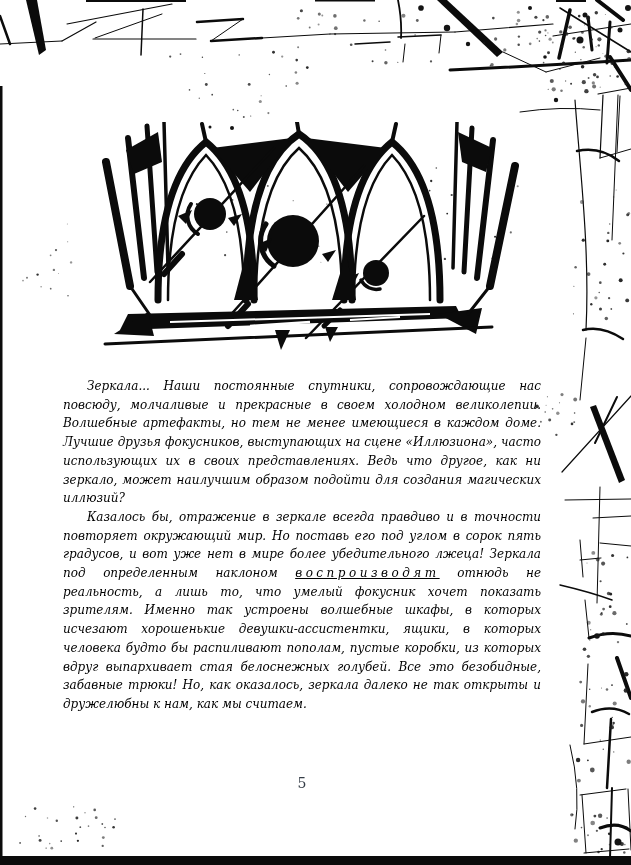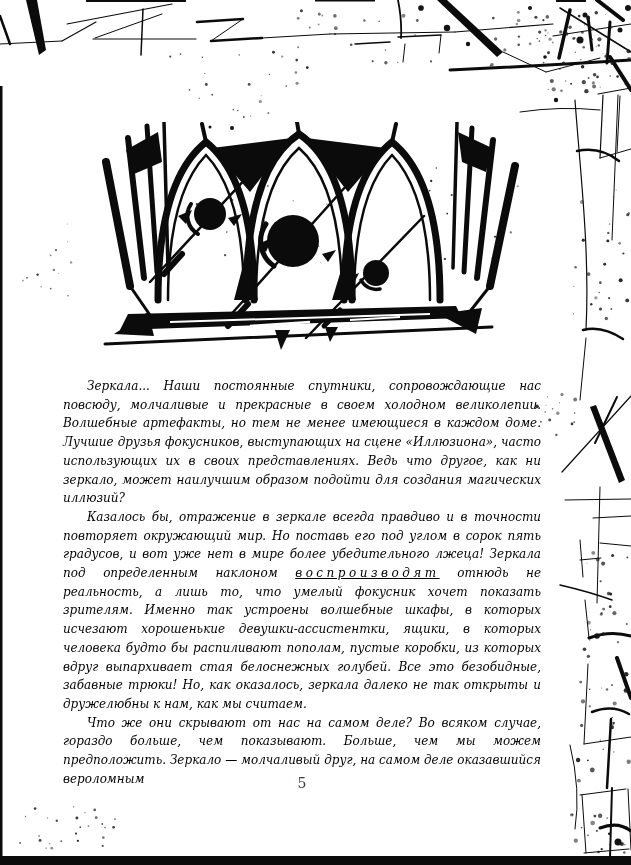--- a/index.html
+++ b/index.html
@@ -469,17 +469,16 @@
     <polygon class="ink" points="175,208 190,208 181,228"></polygon>
     <polygon class="ink" points="225,205 238,205 230,220"></polygon>
     <path d="M70,200 L330,192" stroke="#ffffff" stroke-width="2" fill="none"></path>
     <path d="M150,204 L210,200" stroke="#ffffff" stroke-width="2.5" fill="none"></path>
     <path d="M250,198 L300,195" stroke="#ffffff" stroke-width="2" fill="none"></path>
   </svg>
 
   <div class="bodytext">
     <p>Зеркала... Наши постоянные спутники, сопровождающие нас повсюду, молчаливые и прекрасные в своем холодном великолепии. Волшебные артефакты, но тем не менее имеющиеся в каждом доме. Лучшие друзья фокусников, выступающих на сцене «Иллюзиона», часто использующих их в своих представлениях. Ведь что другое, как ни зеркало, может наилучшим образом подойти для создания магических иллюзий?</p>
     <p><span>Казалось бы, отражение в зеркале всегда правдиво и в точности повторяет окружающий мир. Но поставь его под углом в сорок пять градусов, и вот уже нет в мире более убедительного лжеца! Зеркала под определенным наклоном </span><span class="emph">воспроизводят</span><span> отнюдь не реальность, а лишь то, что умелый фокусник хочет показать зрителям. Именно так устроены волшебные шкафы, в которых исчезают хорошенькие девушки-ассистентки, ящики, в которых человека будто бы распиливают пополам, пустые коробки, из которых вдруг выпархивает стая белоснежных голубей. Все это безобидные, забавные трюки! Но, как оказалось, зеркала далеко не так открыты и дружелюбны к нам, как мы считаем.</span></p>
-    <p>Что же они скрывают от нас на самом деле? Во всяком случае, гораздо больше, чем показывают. Больше, чем мы можем предположить. Зеркало — молчаливый друг, на самом деле оказавшийся вероломным</p>
   </div>
 
   <div class="pagenum">5</div>
 </div>
 
 </body></html>

